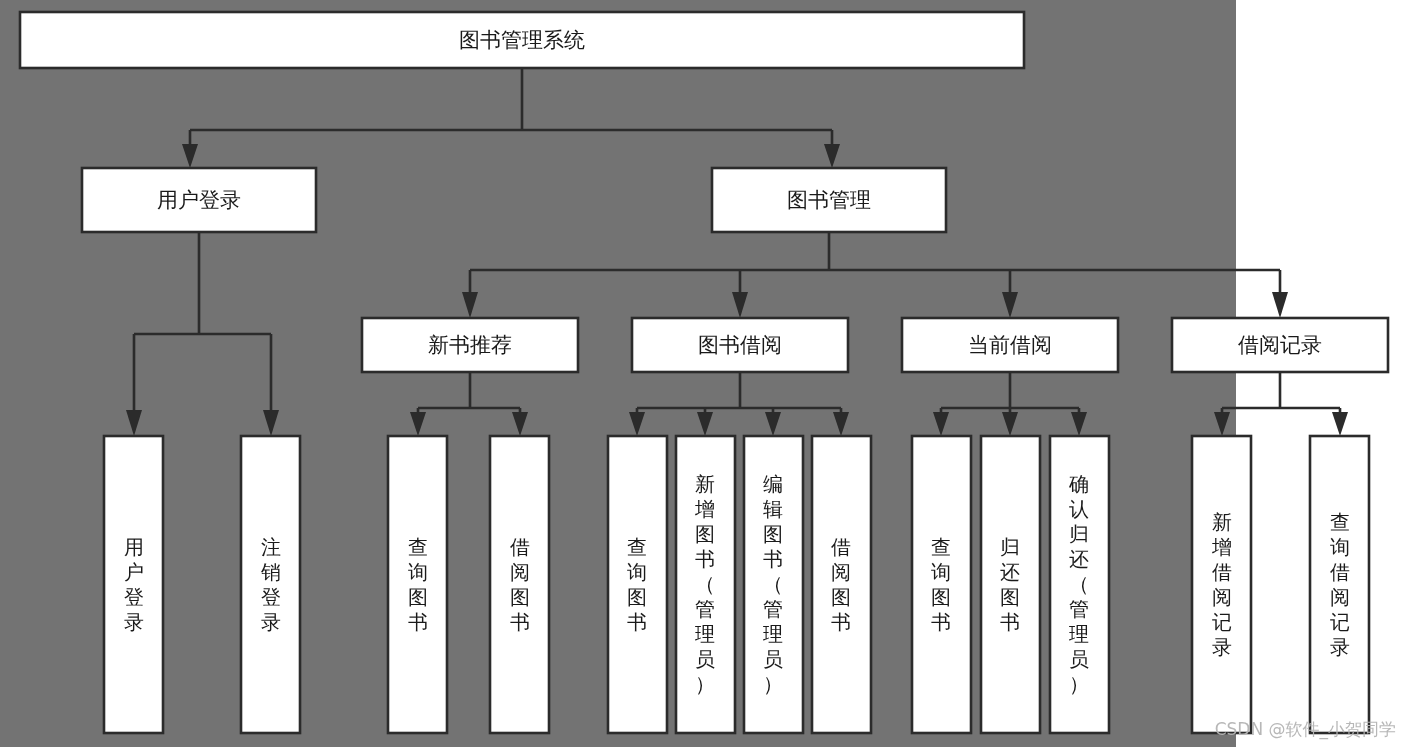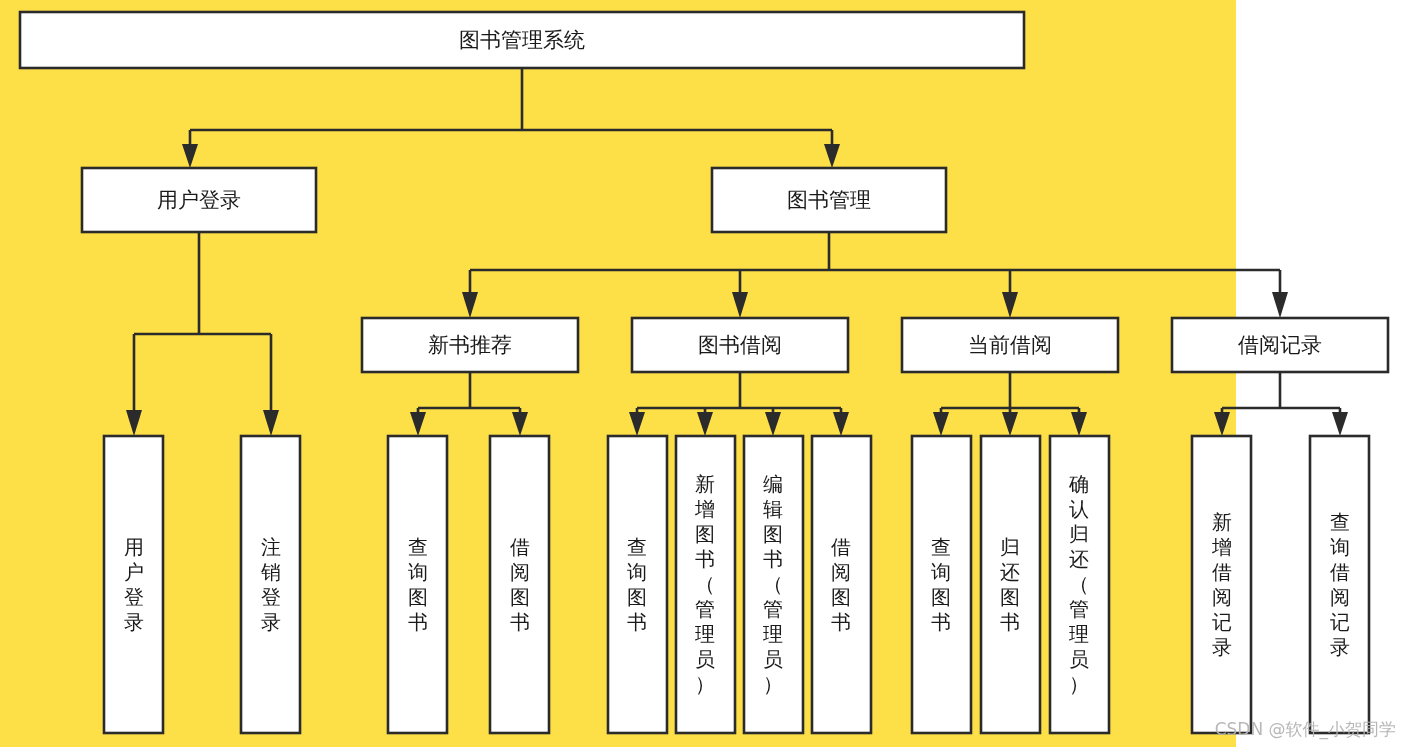--- a/index.html
+++ b/index.html
@@ -11,21 +11,21 @@
   body {
     font-family: "DejaVu Sans", "Liberation Sans", sans-serif;
     width: 1405px;
     height: 747px;
     overflow: hidden;
   }
   #diagram-root {
     position: relative;
     width: 1236px;
     height: 747px;
-    background: #fde047;
+    background: #737373;
   }
   svg.diagram-svg {
     position: absolute;
     left: 0;
     top: 0;
     width: 1405px;
     height: 747px;
     display: block;
   }
   .node-box {

